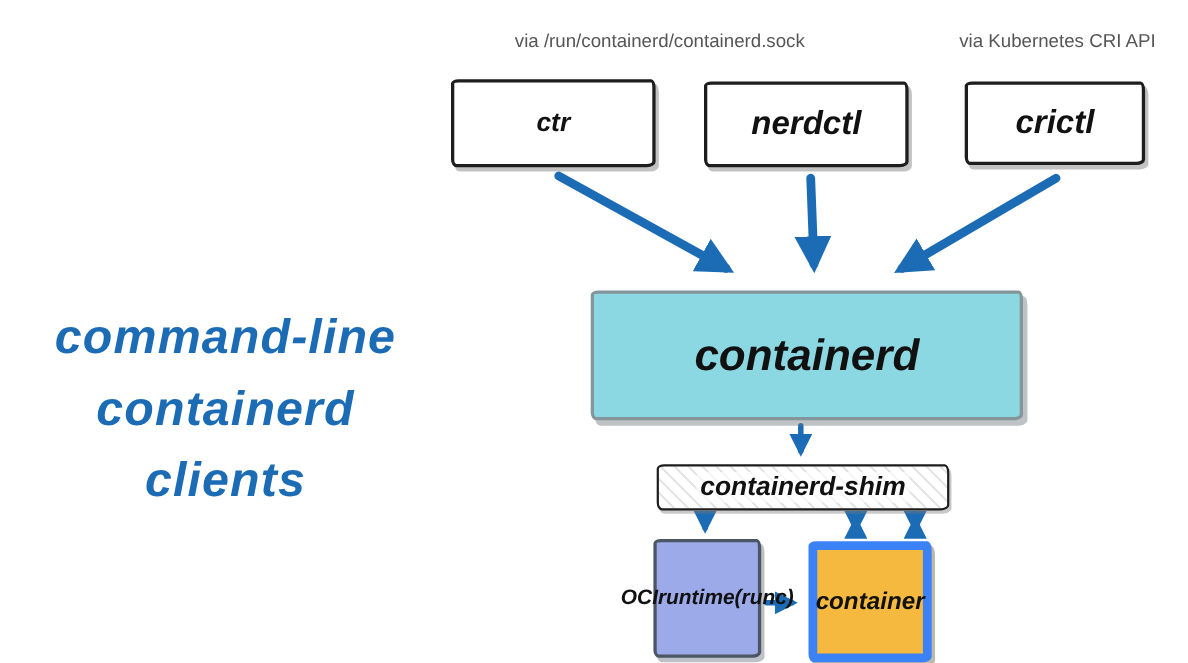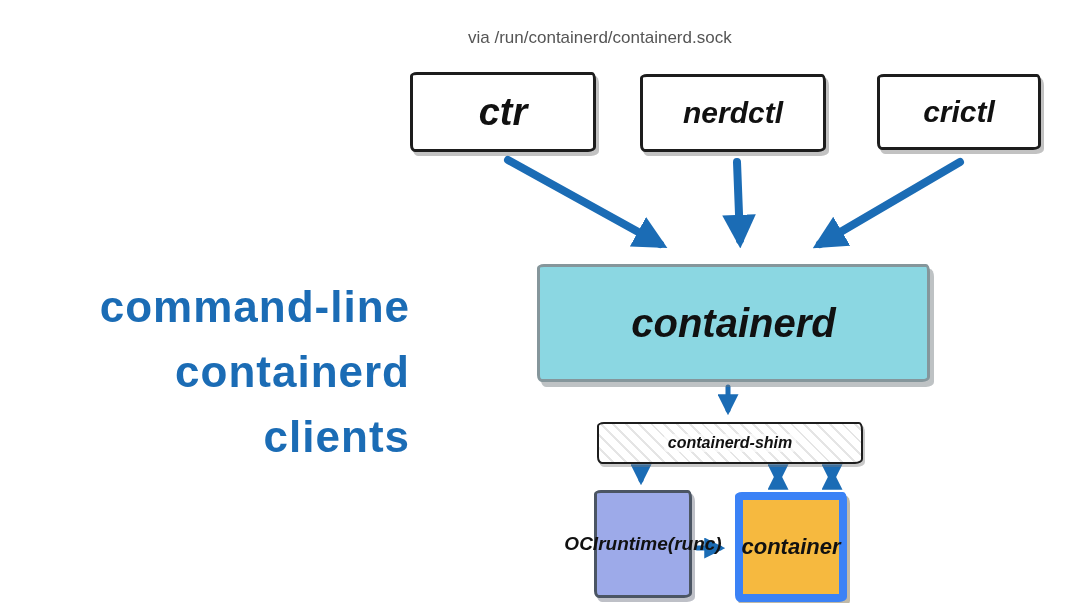--- a/index.html
+++ b/index.html
@@ -23,60 +23,61 @@
   }
   .note-socket { left: 468px; }
   .note-cri    { left: 872px; }
 
   
   .side-label {
     position: absolute;
     left: 0px;
     top: 262px;
     width: 410px;
-    text-align: right;
+    text-align: center;
     color: #1b6cb5;
     font-size: 44px;
     font-weight: bold;
+    font-style: italic;
     line-height: 1.48;
     letter-spacing: 1px;
   }
 
   
   .node {
     position: absolute;
     box-sizing: border-box;
     display: flex;
     align-items: center;
     justify-content: center;
     border: 3px solid #1d1d1d;
     background: #ffffff;
     font-style: italic;
     font-weight: 600;
     color: #111111;
     border-radius: 7px 4px 8px 5px / 4px 8px 5px 7px;
     box-shadow: 3px 4px 0 rgba(120,120,120,0.45);
   }
 
-  .node-ctr     { left: 410px; top:  60px; width: 186px; height:  80px; font-size: 38px; }
+  .node-ctr     { left: 410px; top:  60px; width: 186px; height:  80px; font-size: 24px; }
   .node-nerdctl { left: 640px; top:  62px; width: 186px; height:  78px; font-size: 30px; justify-content: center; }
   .node-crictl  { left: 877px; top:  62px; width: 164px; height:  76px; font-size: 30px; }
 
   .node-containerd {
     left: 537px; top: 252px; width: 393px; height: 118px;
     background: #8bd7e2;
     border: 3px solid #85969b;
     box-shadow: 4px 5px 0 rgba(110,120,125,0.45);
     font-size: 40px;
     font-weight: 700;
   }
 
   .node-shim {
     left: 597px; top: 410px; width: 266px; height: 42px;
-    font-size: 16px;
+    font-size: 24px;
     background:
       repeating-linear-gradient(45deg,
         rgba(0,0,0,0.10) 0px, rgba(0,0,0,0.10) 2px,
         transparent 2px, transparent 9px),
       #ffffff;
     border-width: 2.5px;
     box-shadow: 2px 3px 0 rgba(120,120,120,0.4);
   }
   .node-shim .shim-text {
     background: rgba(255,255,255,0.65);
@@ -135,20 +136,21 @@
 
     <line x1="641" y1="456" x2="641" y2="468" stroke-width="5" marker-end="url(#ah)"></line>
 
     <line x1="778" y1="468" x2="778" y2="462" stroke-width="5" marker-start="url(#ah)" marker-end="url(#ah)"></line>
     <line x1="832" y1="468" x2="832" y2="462" stroke-width="5" marker-start="url(#ah)" marker-end="url(#ah)"></line>
 
     <line x1="697" y1="536" x2="720" y2="536" stroke-width="5" marker-end="url(#ah)"></line>
   </svg>
 
   <div class="top-note note-socket">via /run/containerd/containerd.sock</div>
+  <div class="top-note note-cri">via Kubernetes CRI API</div>
 
   <div class="side-label">
     <div>command-line</div>
     <div>containerd</div>
     <div>clients</div>
   </div>
 
   <div class="node node-ctr">
     <span>ctr</span>
   </div>

